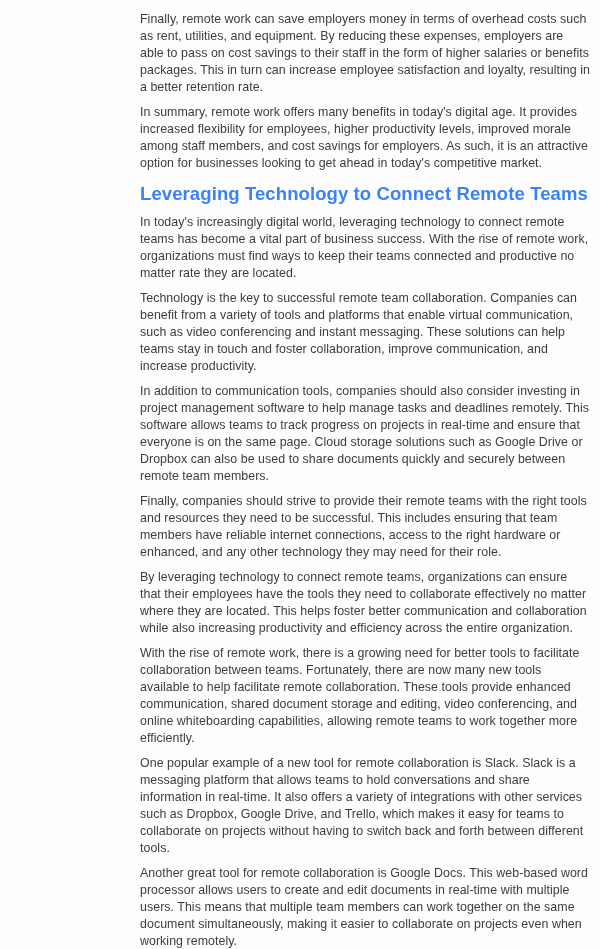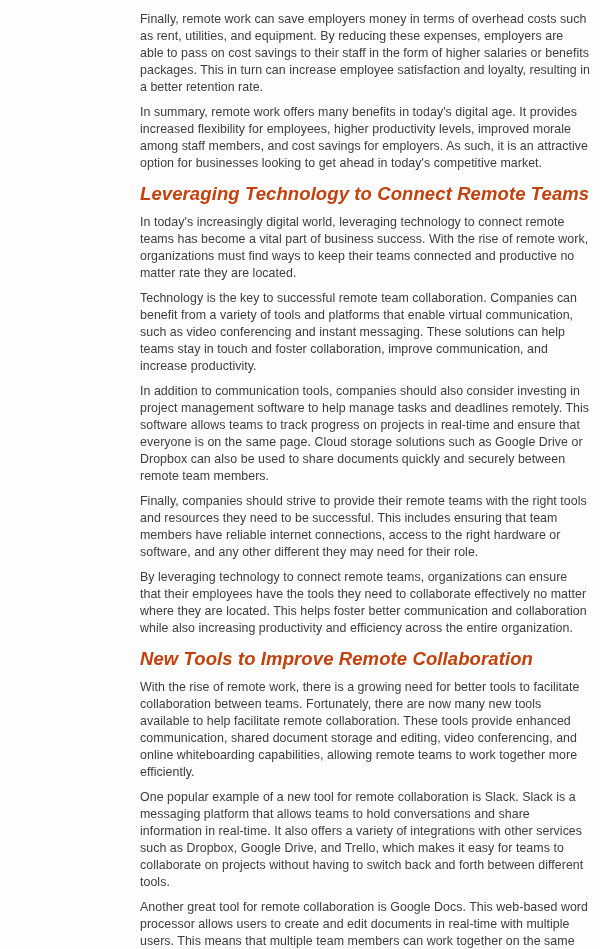--- a/index.html
+++ b/index.html
@@ -32,47 +32,45 @@
     letter-spacing: 0.05px;
     color: #3d3d40;
     text-align: left;
   }
   .content h2 {
     margin: 10px 0 9px 0;
     font-size: 18.5px;
     line-height: 23px;
     font-weight: 700;
     letter-spacing: 0.1px;
-    color: #c2410c;
-    font-style: italic;
+    color: #3b82f6;
   }
 </style>
 </head>
 <body>
 
 <div class="page">
   <article class="content">
 
     <p>Finally, remote work can save employers money in terms of overhead costs such as rent, utilities, and equipment. By reducing these expenses, employers are able to pass on cost savings to their staff in the form of higher salaries or benefits packages. This in turn can increase employee satisfaction and loyalty, resulting in a better retention rate.</p>
 
     <p>In summary, remote work offers many benefits in today's digital age. It provides increased flexibility for employees, higher productivity levels, improved morale among staff members, and cost savings for employers. As such, it is an attractive option for businesses looking to get ahead in today's competitive market.</p>
 
     <h2>Leveraging Technology to Connect Remote Teams</h2>
 
     <p>In today's increasingly digital world, leveraging technology to connect remote teams has become a vital part of business success. With the rise of remote work, organizations must find ways to keep their teams connected and productive no matter rate they are located.</p>
 
     <p>Technology is the key to successful remote team collaboration. Companies can benefit from a variety of tools and platforms that enable virtual communication, such as video conferencing and instant messaging. These solutions can help teams stay in touch and foster collaboration, improve communication, and increase productivity.</p>
 
     <p>In addition to communication tools, companies should also consider investing in project management software to help manage tasks and deadlines remotely. This software allows teams to track progress on projects in real-time and ensure that everyone is on the same page. Cloud storage solutions such as Google Drive or Dropbox can also be used to share documents quickly and securely between remote team members.</p>
 
-    <p>Finally, companies should strive to provide their remote teams with the right tools and resources they need to be successful. This includes ensuring that team members have reliable internet connections, access to the right hardware or software, and any other different they may need for their role.</p>
+    <p>Finally, companies should strive to provide their remote teams with the right tools and resources they need to be successful. This includes ensuring that team members have reliable internet connections, access to the right hardware or enhanced, and any other technology they may need for their role.</p>
 
     <p>By leveraging technology to connect remote teams, organizations can ensure that their employees have the tools they need to collaborate effectively no matter where they are located. This helps foster better communication and collaboration while also increasing productivity and efficiency across the entire organization.</p>
 
-    <h2>New Tools to Improve Remote Collaboration</h2>
 
     <p>With the rise of remote work, there is a growing need for better tools to facilitate collaboration between teams. Fortunately, there are now many new tools available to help facilitate remote collaboration. These tools provide enhanced communication, shared document storage and editing, video conferencing, and online whiteboarding capabilities, allowing remote teams to work together more efficiently.</p>
 
     <p>One popular example of a new tool for remote collaboration is Slack. Slack is a messaging platform that allows teams to hold conversations and share information in real-time. It also offers a variety of integrations with other services such as Dropbox, Google Drive, and Trello, which makes it easy for teams to collaborate on projects without having to switch back and forth between different tools.</p>
 
     <p>Another great tool for remote collaboration is Google Docs. This web-based word processor allows users to create and edit documents in real-time with multiple users. This means that multiple team members can work together on the same document simultaneously, making it easier to collaborate on projects even when working remotely.</p>
 
   </article>
 </div>
 

